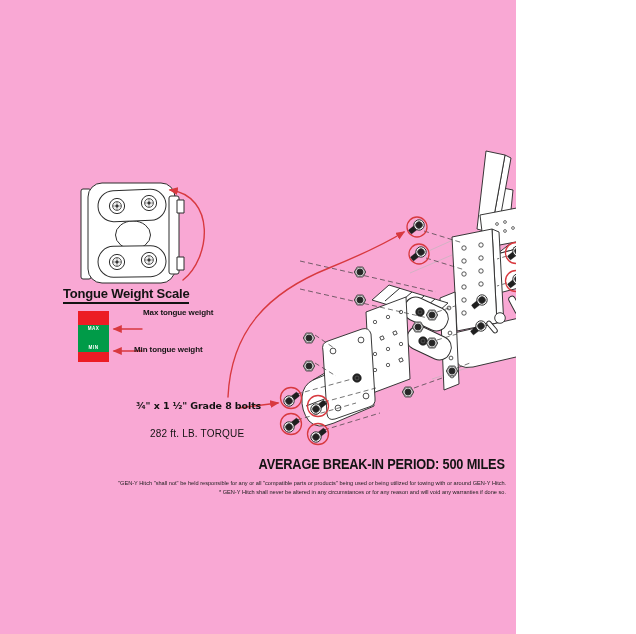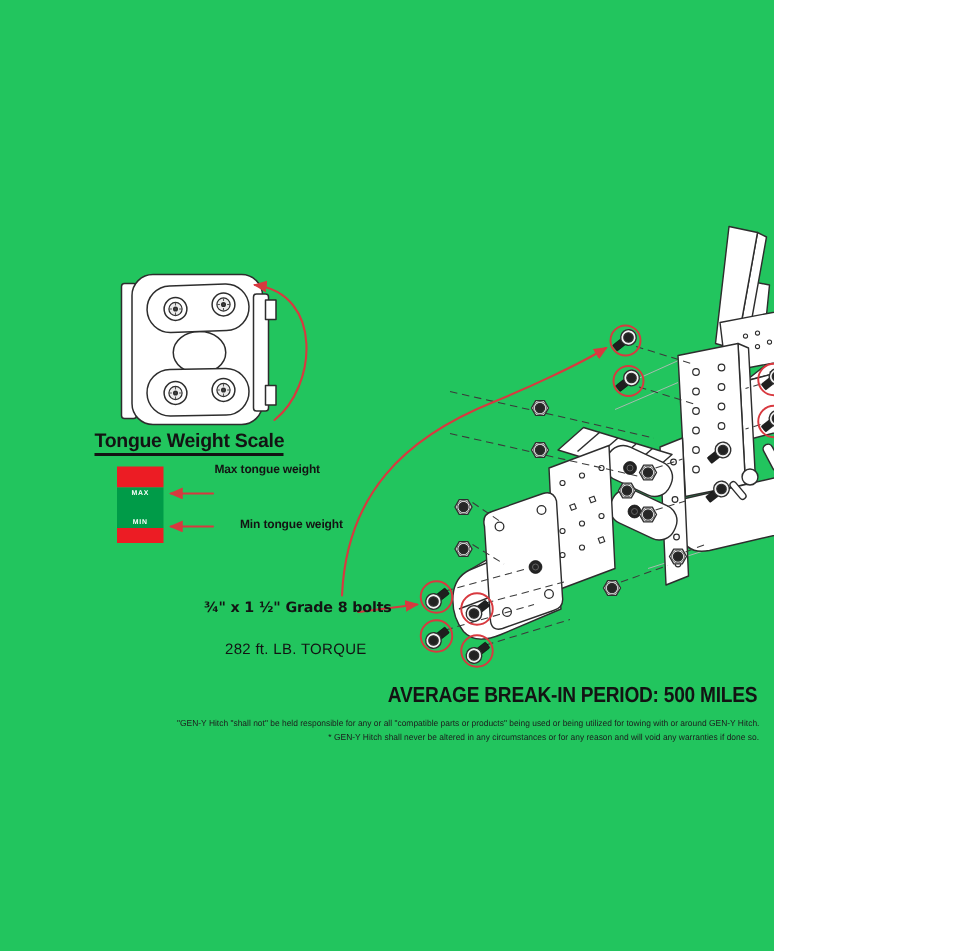--- a/index.html
+++ b/index.html
@@ -1,32 +1,32 @@
 <!DOCTYPE html>
 <html><head>
 <meta charset="utf-8">
 <style>
   html,body{margin:0;padding:0;background:#fff;}
-  #stage{position:relative;width:516px;height:634px;background:#22c55e;overflow:hidden;
+  #stage{position:relative;width:516px;height:634px;background:#f9a8d4;overflow:hidden;
          font-family:"Liberation Sans","DejaVu Sans",sans-serif;color:#131313;}
   #lineart{position:absolute;left:0;top:0;z-index:1;}
   .txt{position:absolute;z-index:2;white-space:nowrap;color:#131313;}
   .scale-title{left:63px;top:286px;font-size:13px;font-weight:bold;letter-spacing:-.2px;
                border-bottom:2px solid #131313;padding-bottom:1px;display:inline-block;}
   .legend-bar{position:absolute;z-index:2;left:78px;top:311px;width:31px;height:51px;}
   .legend-bar .band-red-top{height:14px;background:#ec1c24;}
   .legend-bar .band-green{height:27px;background:#009b48;position:relative;}
   .legend-bar .band-red-bot{height:10px;background:#ec1c24;}
   .band-label{position:absolute;left:0;width:100%;text-align:center;color:#fff;
               font-size:4.6px;font-weight:bold;letter-spacing:.5px;line-height:6px;}
   .band-label.max{top:1px;}
   .band-label.min{bottom:1px;}
   .arrow-label{font-size:8px;font-weight:bold;letter-spacing:-.1px;}
   .max-label{left:143px;top:308px;}
-  .min-label{left:160px;top:345px;}
+  .min-label{left:134px;top:345px;}
   .bolt-spec{left:136px;top:400px;font-size:9.5px;font-weight:bold;letter-spacing:-.1px;
              font-family:"DejaVu Sans","Liberation Sans",sans-serif;}
   .torque{left:150px;top:428px;font-size:10px;font-weight:normal;letter-spacing:.2px;}
   .headline{right:11px;top:456px;font-size:14.5px;font-weight:bold;letter-spacing:-.2px;
             transform:scaleX(.88);transform-origin:100% 50%;}
   .disc{right:10px;font-size:5.8px;color:#1c1c1c;transform:scaleX(.97);transform-origin:100% 50%;}
   .disc1{top:480px;}
   .disc2{top:489px;}
 </style>
 </head>

